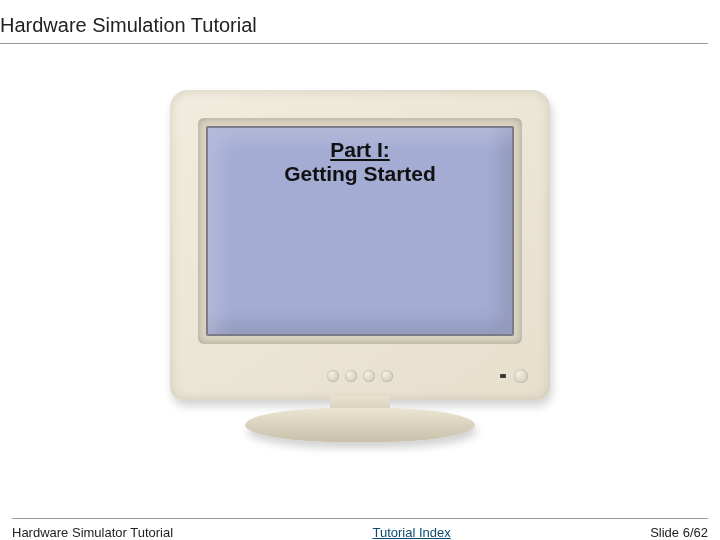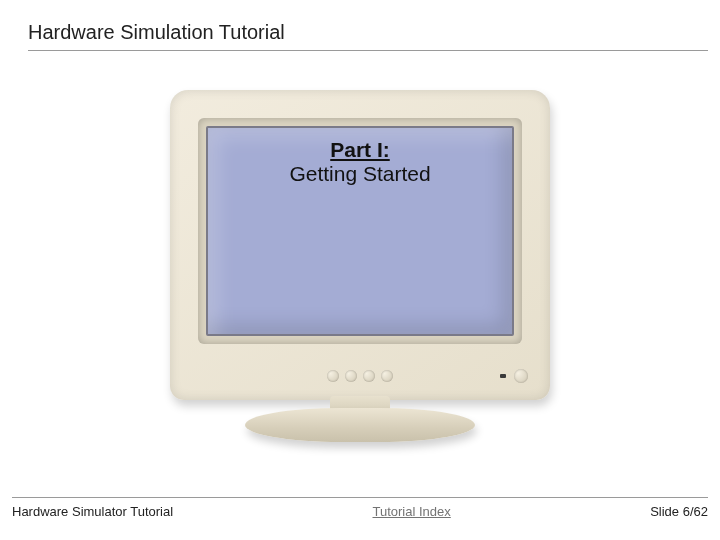--- a/index.html
+++ b/index.html
@@ -1,22 +1,22 @@
 <!DOCTYPE html>
 <html><head>
 <meta charset="utf-8">
 <style>
   * { box-sizing: border-box; margin: 0; padding: 0; }
   html, body { width: 720px; height: 540px; font-family: Arial, Helvetica, sans-serif; background: #fff; }
   .slide {
     width: 720px; height: 540px; position: relative; background: #fff;
   }
   .header {
-    position: absolute; top: 14px; left: 28px; right: 12px;
-    border-bottom: 1px solid #9a9a9a; padding-bottom: 6px; margin-top: 7px;
+    position: absolute; top: 14px; left: 0; right: 12px;
+    border-bottom: 1px solid #9a9a9a; padding-bottom: 6px;
   }
   .header-title {
     font-size: 20px; color: #222;
   }
   .monitor-wrap {
     position: absolute; top: 90px; left: 50%; transform: translateX(-50%);
     width: 380px; height: 360px;
   }
   .monitor-shell {
     position: absolute; top: 0; left: 0; width: 380px; height: 310px;
@@ -70,29 +70,29 @@
   }
   .screen-text {
     position: absolute; top: 138px; left: 0; right: 0;
     text-align: center; z-index: 10;
   }
   .part-label {
     font-size: 21px; font-weight: bold; color: #111; text-decoration: underline;
     display: inline-block; 
   }
   .subtitle {
-    font-size: 21px; font-weight: normal; color: #111;
+    font-size: 21px; font-weight: bold; color: #111;
   }
   .footer {
-    position: absolute; bottom: 21px; left: 12px; right: 12px;
+    position: absolute; bottom: 0; left: 12px; right: 12px;
     border-top: 1px solid #9a9a9a; padding-top: 6px;
     display: flex; justify-content: space-between; align-items: center;
     font-size: 13px; color: #222;
   }
-  .footer-center { color: #737373; text-decoration: underline; cursor: pointer; }
+  .footer-center { color: #0c4a6e; text-decoration: underline; cursor: pointer; }
 </style>
 </head>
 <body>
 
 <div class="slide">
 
   <div class="header">
     <div class="header-title">Hardware Simulation Tutorial</div>
   </div>
 

